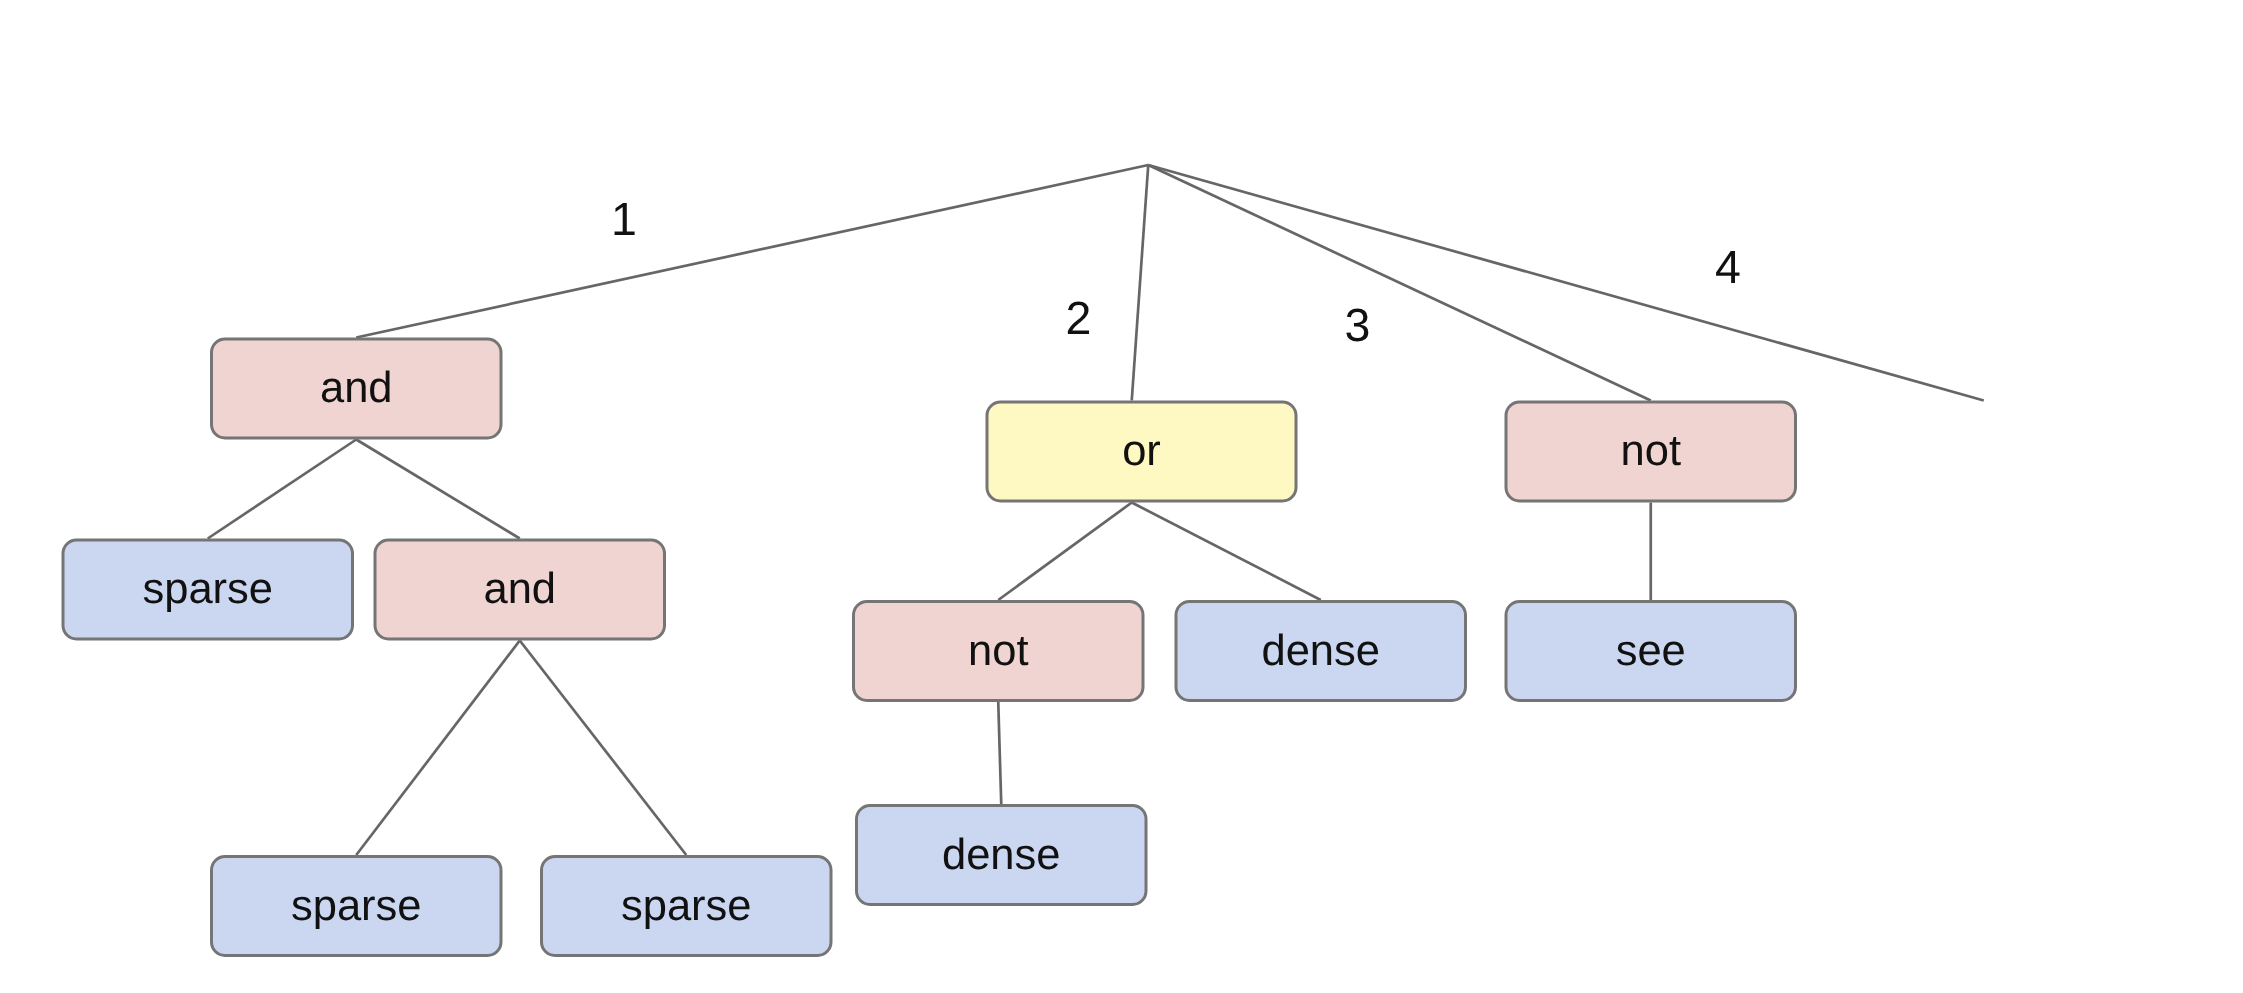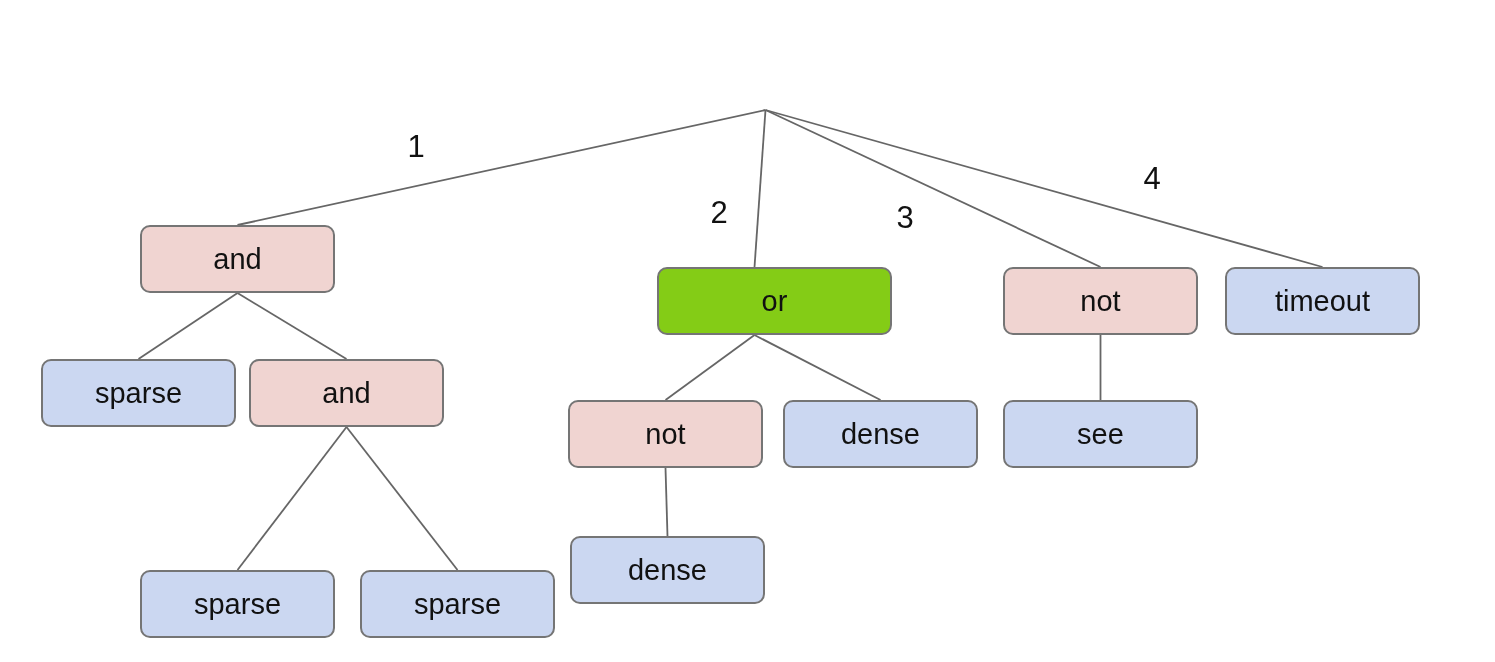--- a/index.html
+++ b/index.html
@@ -63,28 +63,25 @@
       <line x1="346.5" y1="427" x2="457.5" y2="570" stroke="#666666" stroke-width="1.8"></line>
       <line x1="754.5" y1="335" x2="665.5" y2="400" stroke="#666666" stroke-width="1.8"></line>
       <line x1="754.5" y1="335" x2="880.5" y2="400" stroke="#666666" stroke-width="1.8"></line>
       <line x1="1100.5" y1="335" x2="1100.5" y2="400" stroke="#666666" stroke-width="1.8"></line>
       <line x1="665.5" y1="468" x2="667.5" y2="536" stroke="#666666" stroke-width="1.8"></line>
     </svg>
   <div id="nodes-layer">
       <div class="node" style="left: 140px; top: 225px; width: 195px; height: 68px; background: rgb(240, 212, 209); border-color: rgb(117, 117, 117); color: rgb(17, 17, 17);">
         <span>and</span>
       </div>
-      <div class="node" style="left: 657px; top: 267px; width: 235px; height: 68px; background: #84cc16; border-color: rgb(117, 117, 117); color: rgb(17, 17, 17);">
+      <div class="node" style="left: 657px; top: 267px; width: 208px; height: 68px; background: #fef9c3; border-color: rgb(117, 117, 117); color: rgb(17, 17, 17);">
         <span>or</span>
       </div>
       <div class="node" style="left: 1003px; top: 267px; width: 195px; height: 68px; background: rgb(240, 212, 209); border-color: rgb(117, 117, 117); color: rgb(17, 17, 17);">
         <span>not</span>
-      </div>
-      <div class="node" style="left: 1225px; top: 267px; width: 195px; height: 68px; background: rgb(203, 215, 241); border-color: rgb(117, 117, 117); color: rgb(17, 17, 17);">
-        <span>timeout</span>
       </div>
       <div class="node" style="left: 41px; top: 359px; width: 195px; height: 68px; background: rgb(203, 215, 241); border-color: rgb(117, 117, 117); color: rgb(17, 17, 17);">
         <span>sparse</span>
       </div>
       <div class="node" style="left: 249px; top: 359px; width: 195px; height: 68px; background: rgb(240, 212, 209); border-color: rgb(117, 117, 117); color: rgb(17, 17, 17);">
         <span>and</span>
       </div>
       <div class="node" style="left: 568px; top: 400px; width: 195px; height: 68px; background: rgb(240, 212, 209); border-color: rgb(117, 117, 117); color: rgb(17, 17, 17);">
         <span>not</span>
       </div>

